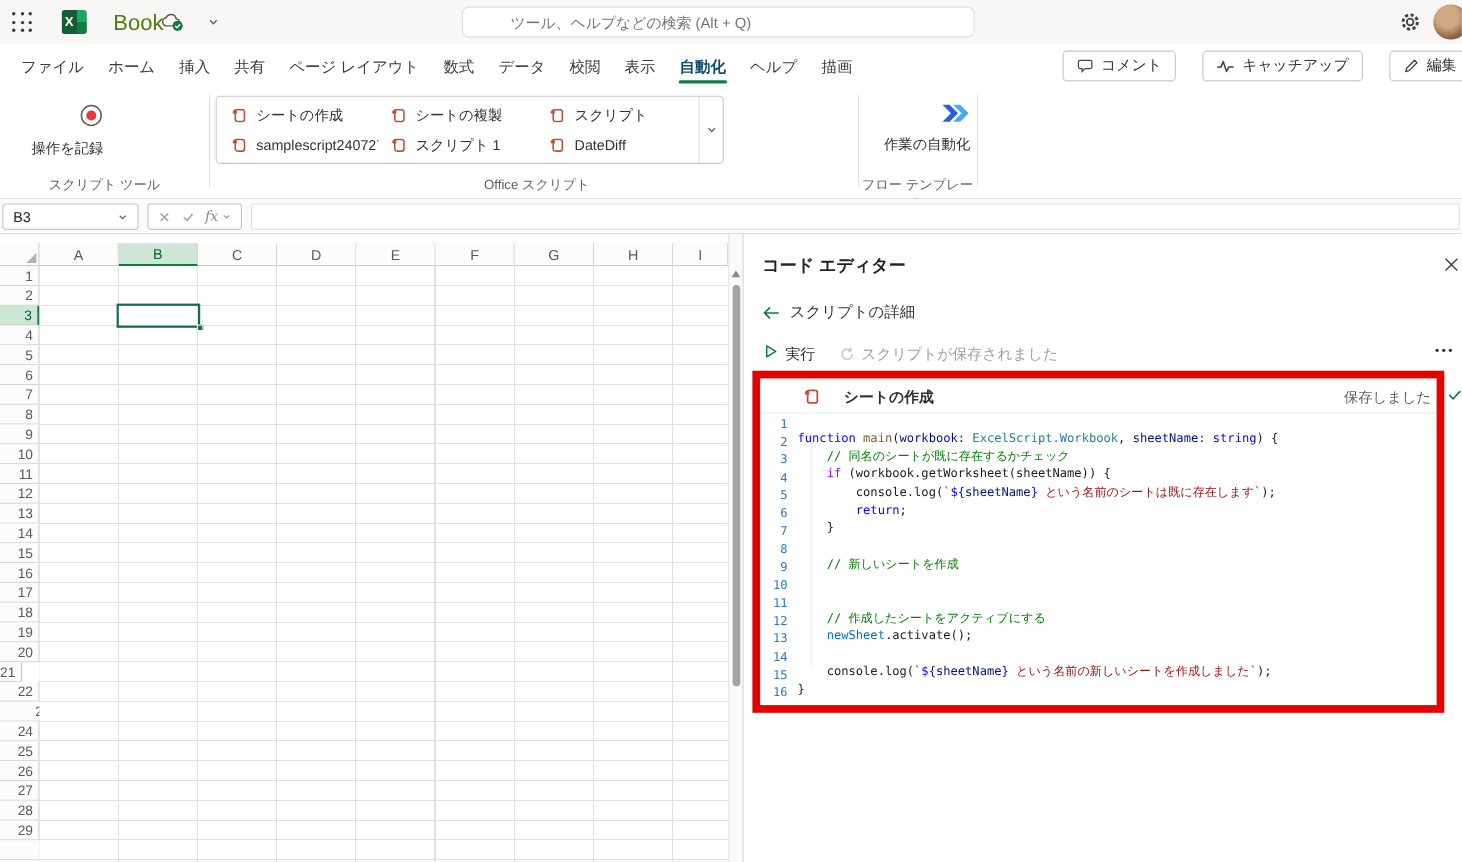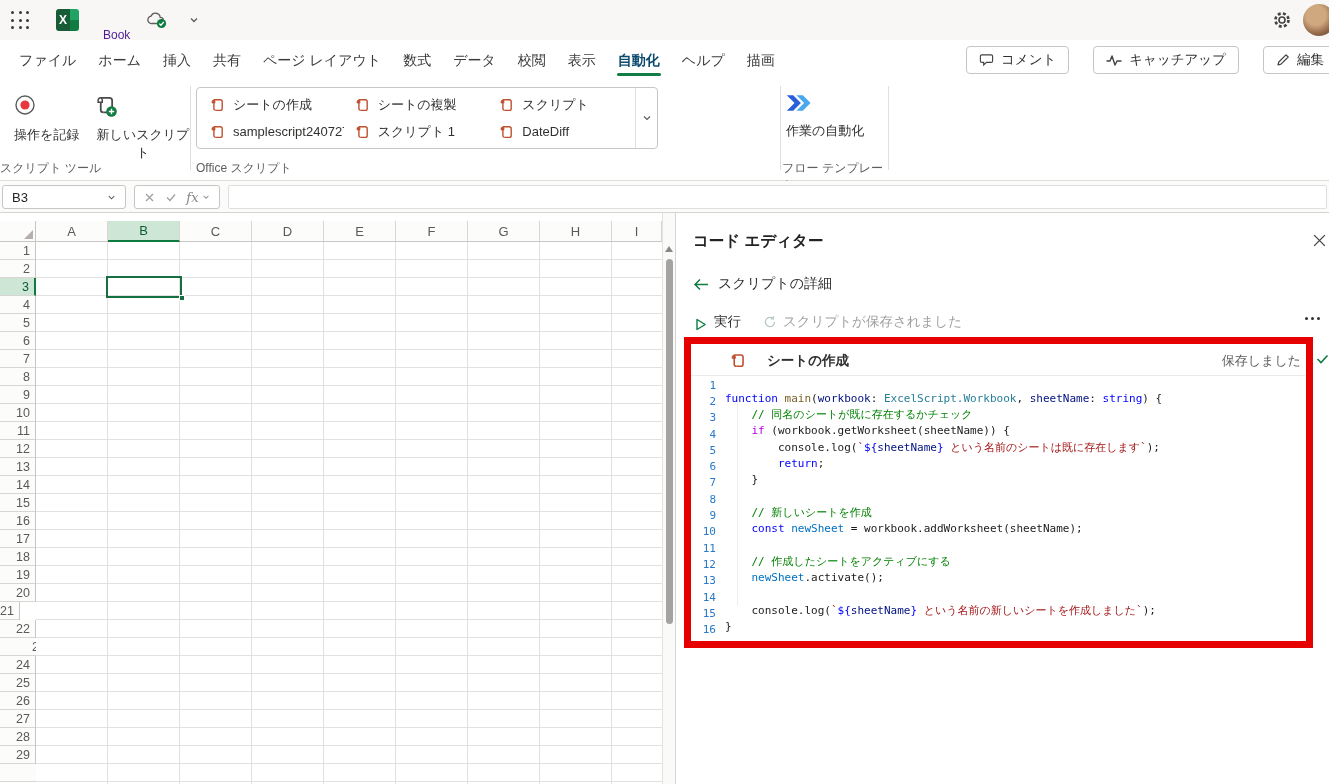--- a/index.html
+++ b/index.html
@@ -9,21 +9,21 @@
 
   
   .topbar { position:absolute; left:0; top:0; width:1329px; height:40px; background:#f8f7f6; }
   .waffle { position:absolute; left:11px; top:11px; width:19px; height:19px; display:grid;
             grid-template-columns:repeat(3,1fr); grid-template-rows:repeat(3,1fr); gap:4px; cursor:pointer;}
   .waffle i { width:3px; height:3px; background:#3b3a39; border-radius:50%; }
   .xl-logo { position:absolute; left:56px; top:9px; width:23px; height:22px; border-radius:3px; overflow:hidden; display:flex; }
   .xl-logo .l { width:60%; background:#185c37; color:#fff; font-weight:bold; font-size:12px;
                 display:flex; align-items:center; justify-content:center; }
   .xl-logo .r { width:40%; background:linear-gradient(180deg,#21a366 0 50%,#107c41 50% 100%); }
-  .doc-title { position:absolute; left:103px; top:28px; font-size:12px; color:#4c1d95; cursor:pointer; }
+  .doc-title { position:absolute; left:103px; top:10px; font-size:20px; color:#4d7c0f; cursor:pointer; }
   .cloud-ic { position:absolute; left:146px; top:10px; width:22px; height:20px; }
   .chev { display:inline-block; width:9px; height:9px; }
   .title-chev { position:absolute; left:189px; top:15px; }
   .searchbox { position:absolute; left:420px; top:6px; width:466px; height:28px; background:#fff;
                border:1px solid #e1dfdd; border-radius:6px; font-size:13.5px; color:#767574;
                padding:0 12px 0 43px; outline:none; font-family:inherit; }
   .gear { position:absolute; left:1272px; top:10px; cursor:pointer; }
   .avatar { position:absolute; left:1303px; top:4px; width:32px; height:32px; border-radius:50%;
             background:radial-gradient(circle at 40% 35%, #cfa87f 0 35%, #8a5f43 70%, #5f4030 100%); cursor:pointer; }
 
@@ -34,23 +34,23 @@
   .tab.active { font-weight:700; color:#0c4a6e; }
   .tab.active .underline { position:absolute; left:10px; right:10px; bottom:4px; height:3px;
                            background:#117c43; border-radius:2px; }
   .tab-actions { position:absolute; left:966px; top:6px; display:flex; gap:24px; }
   .pill { height:28px; border:1px solid #c8c6c4; border-radius:4px; background:#fff; display:flex;
           align-items:center; gap:7px; padding:0 12px; font-size:13.5px; color:#323130; cursor:pointer; white-space:nowrap;}
 
   
   .ribbon { position:absolute; left:0; top:80px; width:1329px; height:101px; background:#fff;
             border-bottom:1px solid #e1dfdd; }
-  .big-btn { position:absolute; display:flex; flex-direction:column; align-items:flex-start; gap:10px;
+  .big-btn { position:absolute; display:flex; flex-direction:column; align-items:flex-end; gap:10px;
              font-size:13px; color:#323130; cursor:pointer; text-align:center; }
-  .grp-label { position:absolute; top:80px; font-size:12px; color:#605e5c; text-align:left; }
+  .grp-label { position:absolute; top:80px; font-size:12px; color:#605e5c; text-align:center; }
   .vdiv { position:absolute; top:6px; height:84px; width:1px; background:#e1dfdd; }
   .gallery { position:absolute; left:196px; top:7px; width:462px; height:62px; border:1px solid #c8c6c4;
              border-radius:4px; display:flex; background:#fff; }
   .gal-grid { flex:1; display:grid; grid-template-rows:1fr 1fr; grid-auto-flow:column;
               grid-auto-columns:1fr; padding:3px 2px; }
   .gal-item { display:flex; align-items:center; gap:8px; font-size:13px; color:#323130;
               padding-left:10px; cursor:pointer; white-space:nowrap; overflow:hidden;}
   .gal-more { width:22px; border-left:1px solid #e1dfdd; display:flex; align-items:center;
               justify-content:center; cursor:pointer; }
 
@@ -96,21 +96,21 @@
                  border-radius:4px; cursor:grab; }
 
   
   .panel { position:absolute; left:675px; top:213px; width:654px; height:571px; background:#fff;
            border-left:1px solid #d6d4d2; }
   .p-title { position:absolute; left:17px; top:18px; font-size:15.5px; font-weight:700; color:#242322; }
   .p-close { position:absolute; left:636px; top:20px; cursor:pointer; }
   .p-back { position:absolute; left:17px; top:62px; display:flex; align-items:center; gap:9px;
             font-size:14px; color:#323130; cursor:pointer; }
   .p-toolbar { position:absolute; left:19px; top:100px; display:flex; align-items:center; }
-  .run-btn { display:flex; align-items:flex-end; gap:7px; font-size:13.5px; color:#323130; cursor:pointer; }
+  .run-btn { display:flex; align-items:flex-start; gap:7px; font-size:13.5px; color:#323130; cursor:pointer; }
   .saved-st { display:flex; align-items:center; gap:6px; margin-left:22px; font-size:13.5px; color:#a19f9d; }
   .p-more { position:absolute; left:629px; top:104px; display:flex; gap:3px; cursor:pointer; }
   .p-more i { width:3px; height:3px; background:#323130; border-radius:50%; }
   .ann-rect { position:absolute; left:8px; top:124px; width:629px; height:311px;
               border:7px solid #e60000; pointer-events:none; z-index:6; }
   .script-hdr { position:absolute; left:15px; top:133px; width:614px; height:30px; display:flex;
                 align-items:center; border-bottom:1px solid #edebe9; background:#fff; }
   .script-hdr .s-ic { margin-left:38px; display:flex; }
   .script-hdr .s-name { margin-left:21px; font-size:13.5px; font-weight:700; color:#323130; }
   .script-hdr .s-saved { margin-left:auto; margin-right:4px; font-size:13px; color:#605e5c; }
@@ -151,20 +151,21 @@
         <path d="M6 13.5 h8.2 a3.1 3.1 0 0 0 0-6.2 a4.8 4.8 0 0 0-9.2-1.1 A3.6 3.6 0 0 0 6 13.5 Z" fill="none" stroke="#605e5c" stroke-width="1.3"></path>
         <circle cx="15.5" cy="13.5" r="4.6" fill="#107c41"></circle>
         <polyline points="13.3,13.6 14.9,15.2 17.8,12" fill="none" stroke="#fff" stroke-width="1.3"></polyline>
       </svg>
     </div>
     <div class="title-chev">
       <svg width="10" height="10" viewBox="0 0 10 10">
           <polyline points="2,3.5 5,6.5 8,3.5" fill="none" stroke="#605e5c" stroke-width="1.3"></polyline>
         </svg>
     </div>
+    <input class="searchbox" placeholder="ツール、ヘルプなどの検索 (Alt + Q)" style="">
     <div class="gear">
       <svg width="20" height="20" viewBox="0 0 16 16">
         <circle cx="8" cy="8" r="2.4" fill="none" stroke="#424242" stroke-width="1.3"></circle>
         <circle cx="8" cy="8" r="5.2" fill="none" stroke="#424242" stroke-width="2.1" stroke-dasharray="2.3 1.8"></circle>
       </svg>
     </div>
     <div class="avatar"></div>
   </div>
 
   <div class="tabrow">
@@ -208,34 +209,20 @@
     </div>
   </div>
 
   <div class="ribbon">
     <div class="big-btn" style="left:14px; top:14px; width:80px;">
       <svg width="22" height="22" viewBox="0 0 22 22">
         <circle cx="11" cy="11" r="9" fill="none" stroke="#5c5c5c" stroke-width="1.4"></circle>
         <circle cx="11" cy="11" r="4.6" fill="#e8383d"></circle>
       </svg>
       <span>操作を記録</span>
-    </div>
-    <div class="big-btn" style="left:94px; top:14px; width:98px;">
-      <span style="position:relative; display:flex;">
-        <svg width="22" height="22" viewBox="0 0 16 16">
-          <path d="M5 2.8 H11.2 C12.4 2.8 13.2 3.7 13.2 4.8 V11.5 C13.2 12.6 12.4 13.4 11.3 13.4 H6.8" fill="none" stroke="#4a4a4a" stroke-width="1.3"></path>
-          <path d="M5 2.8 C3.9 2.8 3 3.7 3 4.8 V6 H6 V4.8 C6 3.7 5.6 2.8 5 2.8 Z" fill="none" stroke="#4a4a4a" stroke-width="1.1"></path>
-          <path d="M6.8 13.4 C5.7 13.4 4.9 12.6 4.9 11.5 V6" fill="none" stroke="#4a4a4a" stroke-width="1.3"></path>
-        </svg>
-        <svg width="11" height="11" viewBox="0 0 11 11" style="position:absolute; left:12px; top:12px;">
-          <circle cx="5.5" cy="5.5" r="5.3" fill="#107c41"></circle>
-          <path d="M5.5 2.8 v5.4 M2.8 5.5 h5.4" stroke="#fff" stroke-width="1.4"></path>
-        </svg>
-      </span>
-      <span>新しいスクリプト</span>
     </div>
     <div class="grp-label" style="left:0; width:190px;">スクリプト ツール</div>
     <div class="vdiv" style="left:190px;"></div>
 
     <div class="gallery">
       <div class="gal-grid" id="gallery-grid">
           <div class="gal-item" style="grid-area: 1 / 1;">
             <span>
               <svg width="16" height="16" viewBox="0 0 16 16">
                 <path d="M5 2.8 H11.2 C12.4 2.8 13.2 3.7 13.2 4.8 V11.5 C13.2 12.6 12.4 13.4 11.3 13.4 H6.8" fill="none" stroke="#c0502f" stroke-width="1.4"></path>
@@ -471,21 +458,20 @@
         <div class="code-line">
           <span class="ln">7</span>
           <span class="lc"></span>
         </div>
         <div class="code-line">
           <span class="ln">8</span>
           <span class="lc"><span style="color: rgb(27, 27, 27);">    </span><span style="color: rgb(0, 128, 0);">// 新しいシートを作成</span></span>
         </div>
         <div class="code-line">
           <span class="ln">9</span>
-          <span class="lc"><span style="color: rgb(27, 27, 27);">    </span><span style="color: rgb(0, 0, 255);">const</span><span style="color: rgb(27, 27, 27);"> </span><span style="color: rgb(0, 112, 193);">newSheet</span><span style="color: rgb(27, 27, 27);"> = workbook.addWorksheet(sheetName);</span></span>
         </div>
         <div class="code-line">
           <span class="ln">10</span>
           <span class="lc"></span>
         </div>
         <div class="code-line">
           <span class="ln">11</span>
           <span class="lc"><span style="color: rgb(27, 27, 27);">    </span><span style="color: rgb(0, 128, 0);">// 作成したシートをアクティブにする</span></span>
         </div>
         <div class="code-line">

